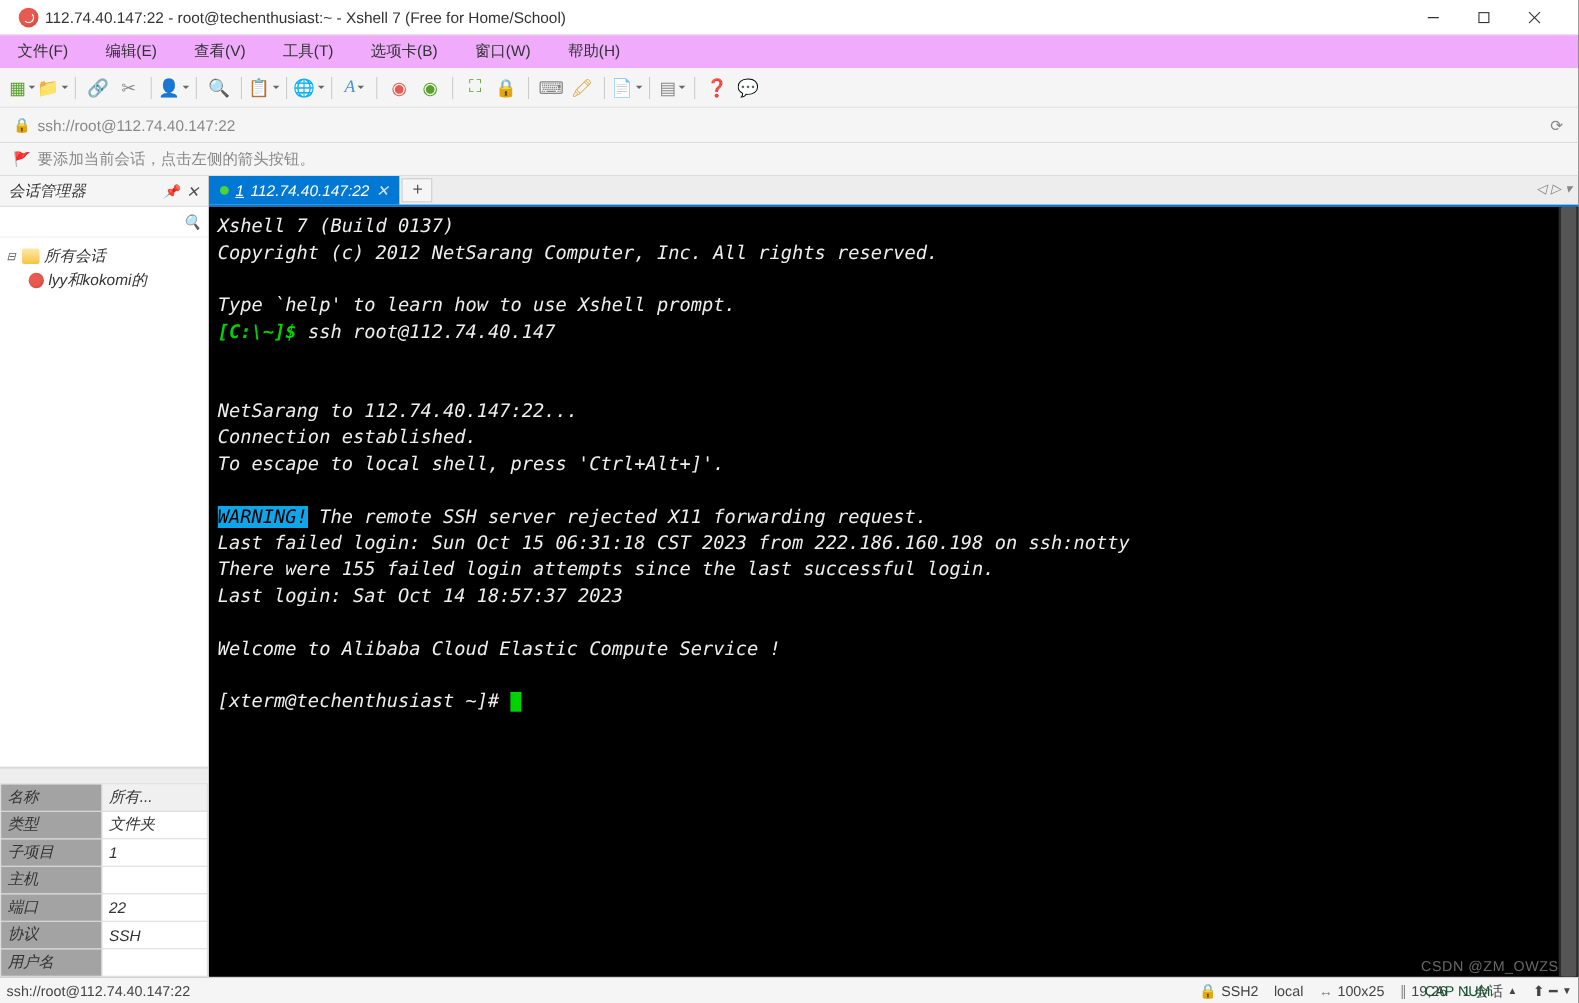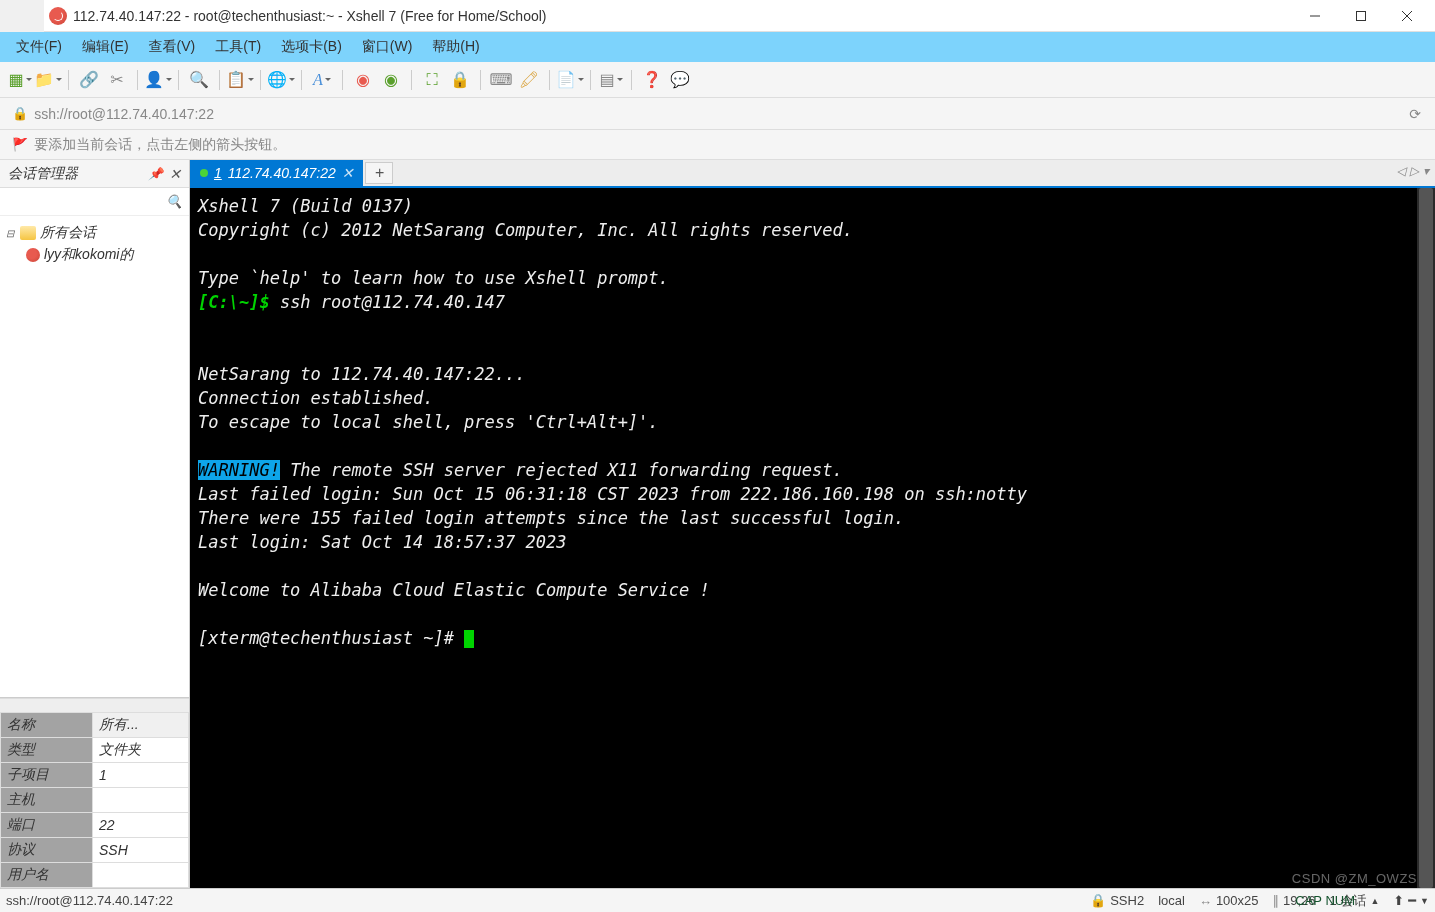--- a/index.html
+++ b/index.html
@@ -1,27 +1,27 @@
 <!DOCTYPE html>
 <html><head>
 <meta charset="utf-8">
 <style>
 * { margin:0; padding:0; box-sizing:border-box; }
 body { font-family:"Microsoft YaHei","Segoe UI",sans-serif; font-size:13px; background:#f0f0f0; color:#333; width:1435px; height:912px; display:flex; flex-direction:column; overflow:hidden; }
 
 
-.titlebar { height:32px; background:#fff; display:flex; align-items:center; padding:0 5px; border-bottom:1px solid #e0e0e0;margin-left:44px; }
+.titlebar { height:32px; background:#fff; display:flex; align-items:center; padding:0 17px; border-bottom:1px solid #e0e0e0; }
 .titlebar .app-icon { width:18px; height:18px; background:radial-gradient(circle at 40% 40%,#e85a4f 40%,#c94436 100%); border-radius:50%; margin-right:6px; position:relative; }
 .titlebar .app-icon::after{content:"";position:absolute;inset:4px;border:1.5px solid #fff;border-top-color:transparent;border-left-color:transparent;border-radius:50%;}
 .titlebar .title { flex:1; font-size:14px; }
 .win-btn { width:46px; height:32px; display:flex; align-items:center; justify-content:center; }
 .win-btn svg { width:12px; height:12px; }
 
 
-.menubar { height:30px; background:#7dd3fc; display:flex; align-items:center; padding:0 8px; gap:4px; font-size:14px; }
+.menubar { height:30px; background:#f0abfc; display:flex; align-items:center; padding:0 8px; gap:18px; font-size:14px; }
 .menubar .mitem { padding:4px 8px; cursor:default; }
 
 
 .toolbar { height:36px; background:#f5f5f5; border-bottom:1px solid #ddd; display:flex; align-items:center; padding:0 8px; gap:4px; }
 .tbtn { width:24px; height:24px; display:flex; align-items:center; justify-content:center; font-size:16px; cursor:default; position:relative; }
 .tbtn.dd::after { content:""; border:3px solid transparent; border-top-color:#666; margin-left:2px; margin-top:3px; }
 .tsep { width:1px; height:20px; background:#ccc; margin:0 4px; }
 
 
 .addressbar { height:32px; background:#f5f5f5; border-bottom:1px solid #ddd; display:flex; align-items:center; padding:0 12px; gap:6px; font-size:14px; color:#888; }

